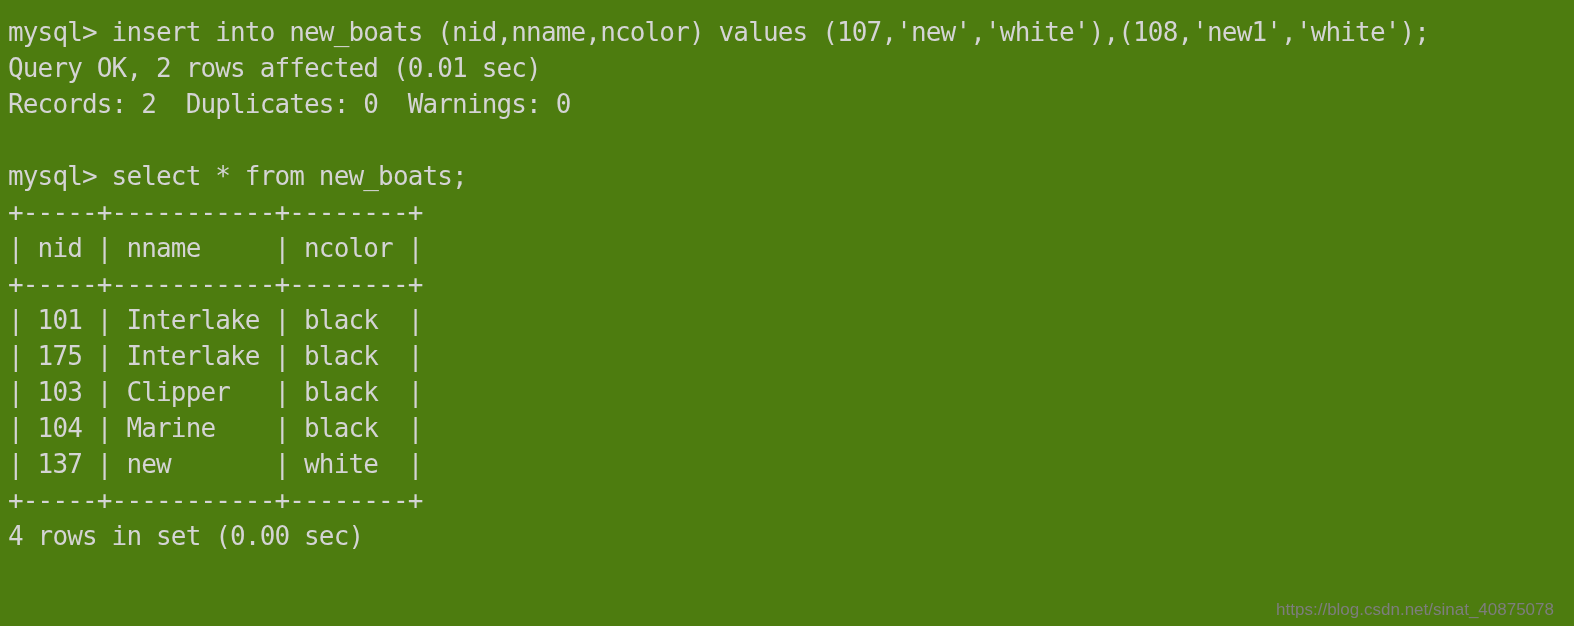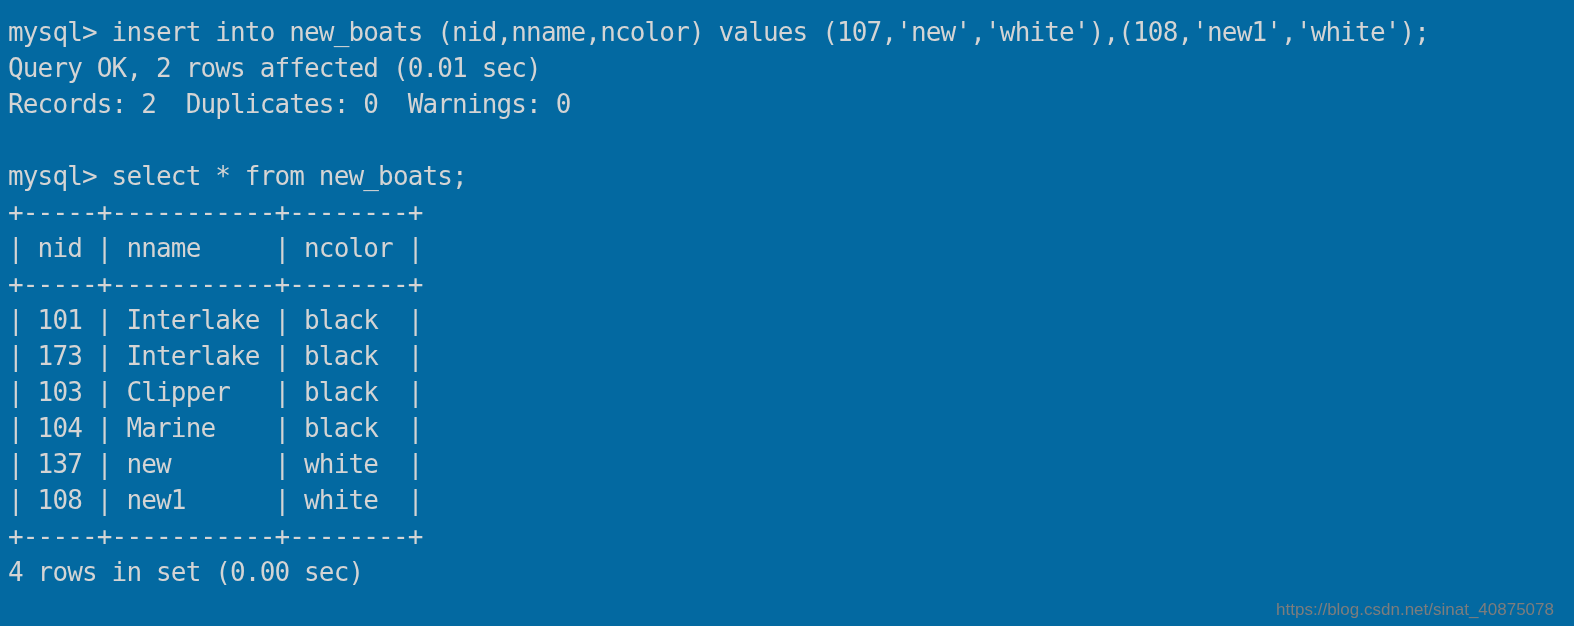--- a/index.html
+++ b/index.html
@@ -15,21 +15,21 @@
     position: relative;
     font-family: "DejaVu Sans Mono", "Liberation Mono", monospace;
   }
 
   #terminal {
     position: absolute;
     left: 0;
     top: 0;
     width: 1574px;
     height: 626px;
-    background: #0369a1;
+    background: #4d7c0f;
     box-sizing: border-box;
     padding: 14px 0 0 8px;
   }
 
   .term-line {
     font-family: "DejaVu Sans Mono", "Liberation Mono", monospace;
     font-size: 26px;
     line-height: 36px;
     height: 36px;
     letter-spacing: -0.85px;
@@ -61,22 +61,21 @@
 <div id="terminal">
   <pre class="term-line">mysql&gt; insert into new_boats (nid,nname,ncolor) values (107,'new','white'),(108,'new1','white');</pre>
   <pre class="term-line">Query OK, 2 rows affected (0.01 sec)</pre>
   <pre class="term-line">Records: 2  Duplicates: 0  Warnings: 0</pre>
   <pre class="term-line blank"> </pre>
   <pre class="term-line">mysql&gt; select * from new_boats;</pre>
   <pre class="term-line">+-----+-----------+--------+</pre>
   <pre class="term-line">| nid | nname     | ncolor |</pre>
   <pre class="term-line">+-----+-----------+--------+</pre>
   <pre class="term-line">| 101 | Interlake | black  |</pre>
-  <pre class="term-line">| 173 | Interlake | black  |</pre>
+  <pre class="term-line">| 175 | Interlake | black  |</pre>
   <pre class="term-line">| 103 | Clipper   | black  |</pre>
   <pre class="term-line">| 104 | Marine    | black  |</pre>
   <pre class="term-line">| 137 | new       | white  |</pre>
-  <pre class="term-line">| 108 | new1      | white  |</pre>
   <pre class="term-line">+-----+-----------+--------+</pre>
   <pre class="term-line">4 rows in set (0.00 sec)</pre>
 </div>
 
 <div id="watermark">https://blog.csdn.net/sinat_40875078</div>
 
 </body></html>

